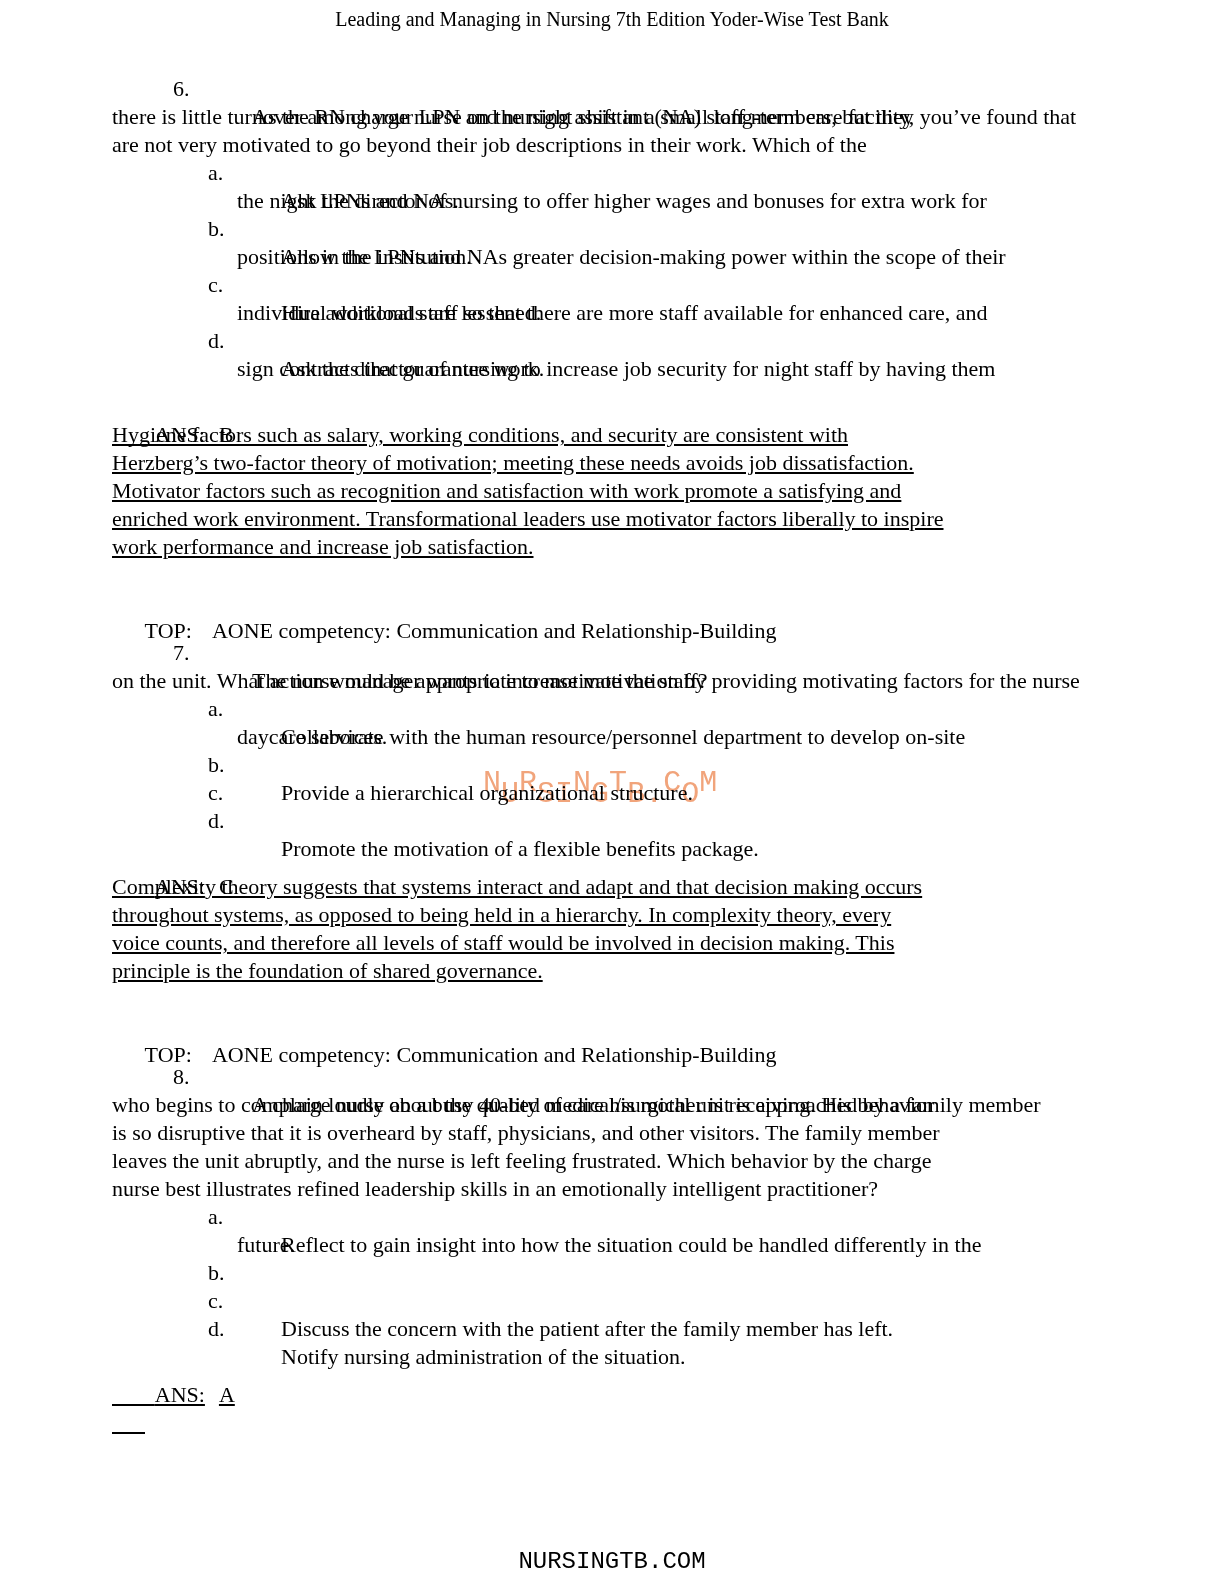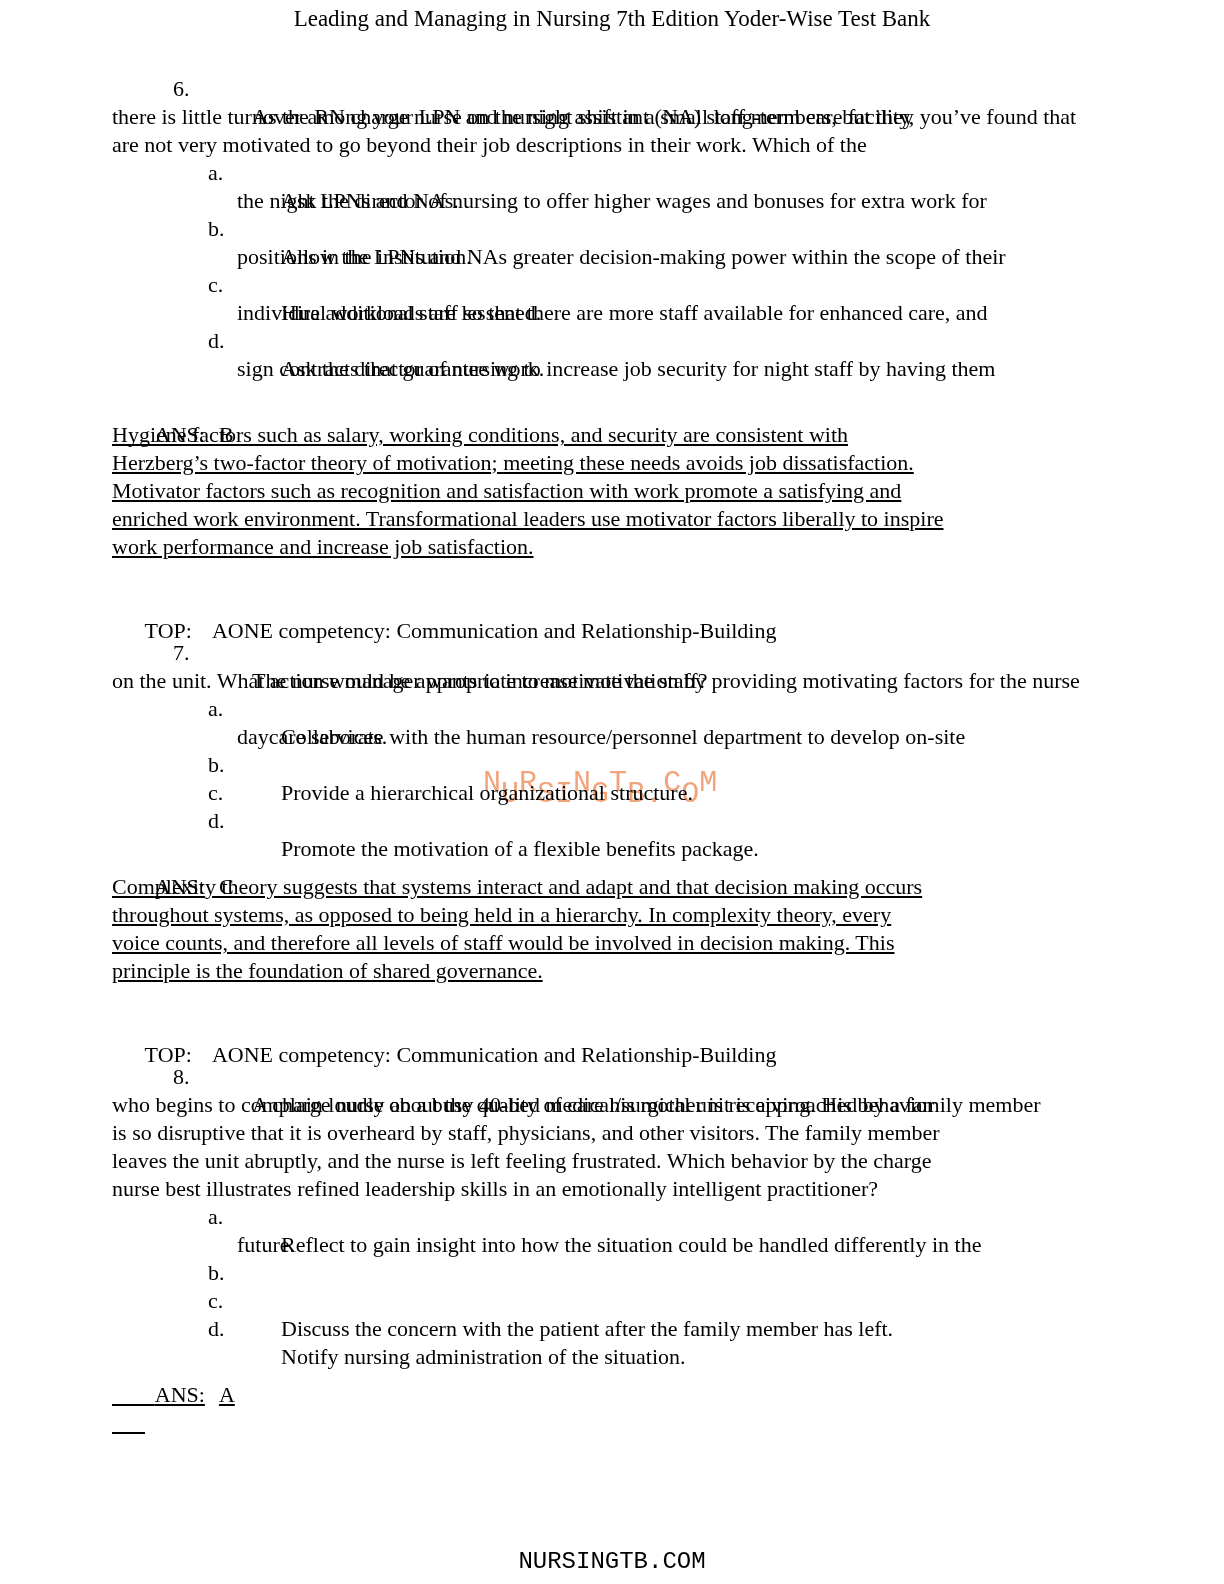--- a/index.html
+++ b/index.html
@@ -19,21 +19,21 @@
   }
   .doc {
     position: relative;
     z-index: 1;
     padding-top: 5px;
   }
   .header {
     text-align: center;
     line-height: 28px;
     height: 28px;
-    font-size: 23px;
+    font-size: 20px;
     white-space: pre;
   }
   .line {
     line-height: 28px;
     height: 28px;
     white-space: pre;
   }
   .qline { position: relative; padding-left: 208px; }
   .qnum  { position: absolute; left: 173px; top: 0; }
   .ind1  { padding-left: 112px; }

